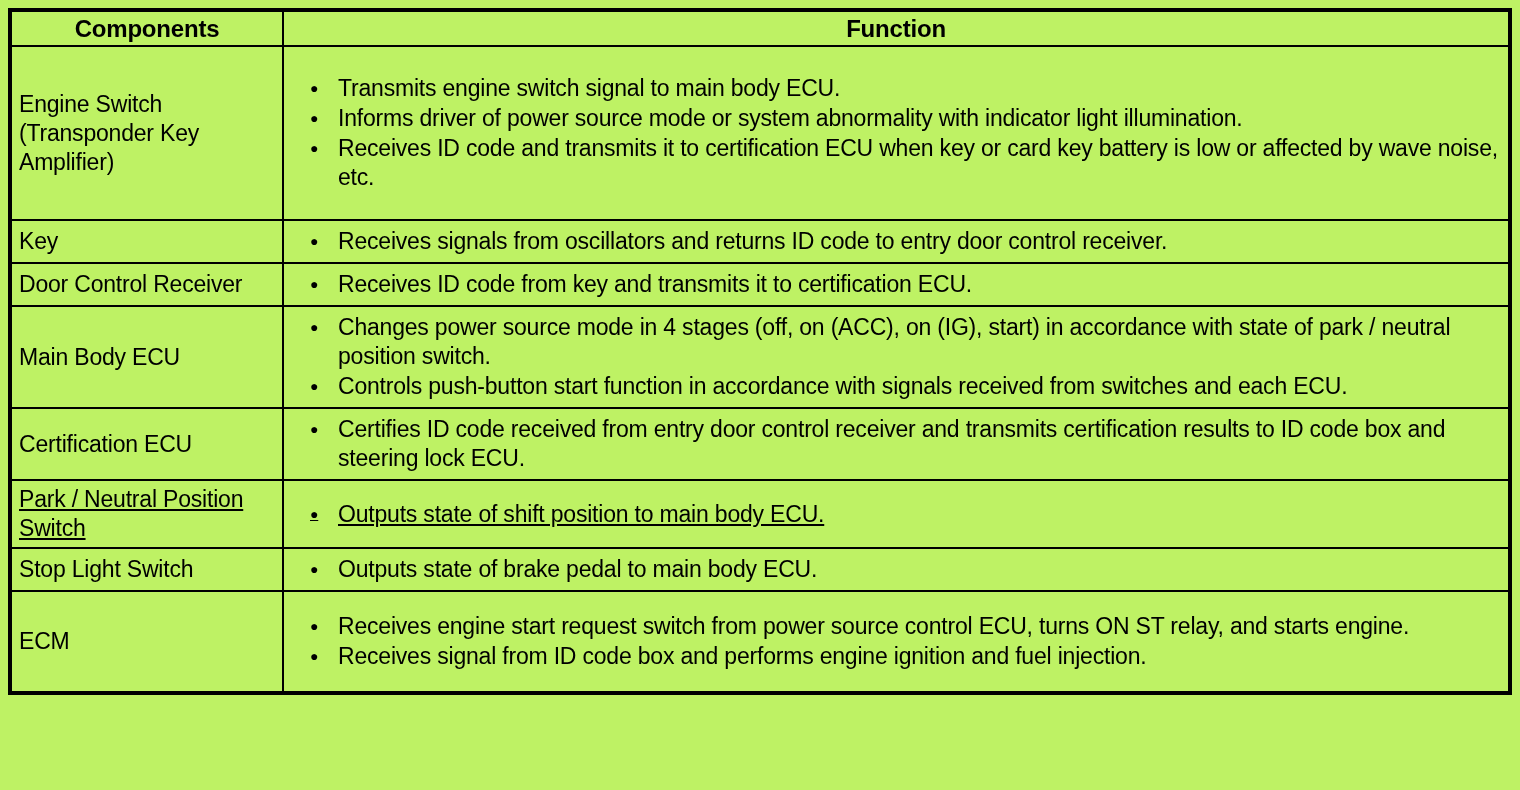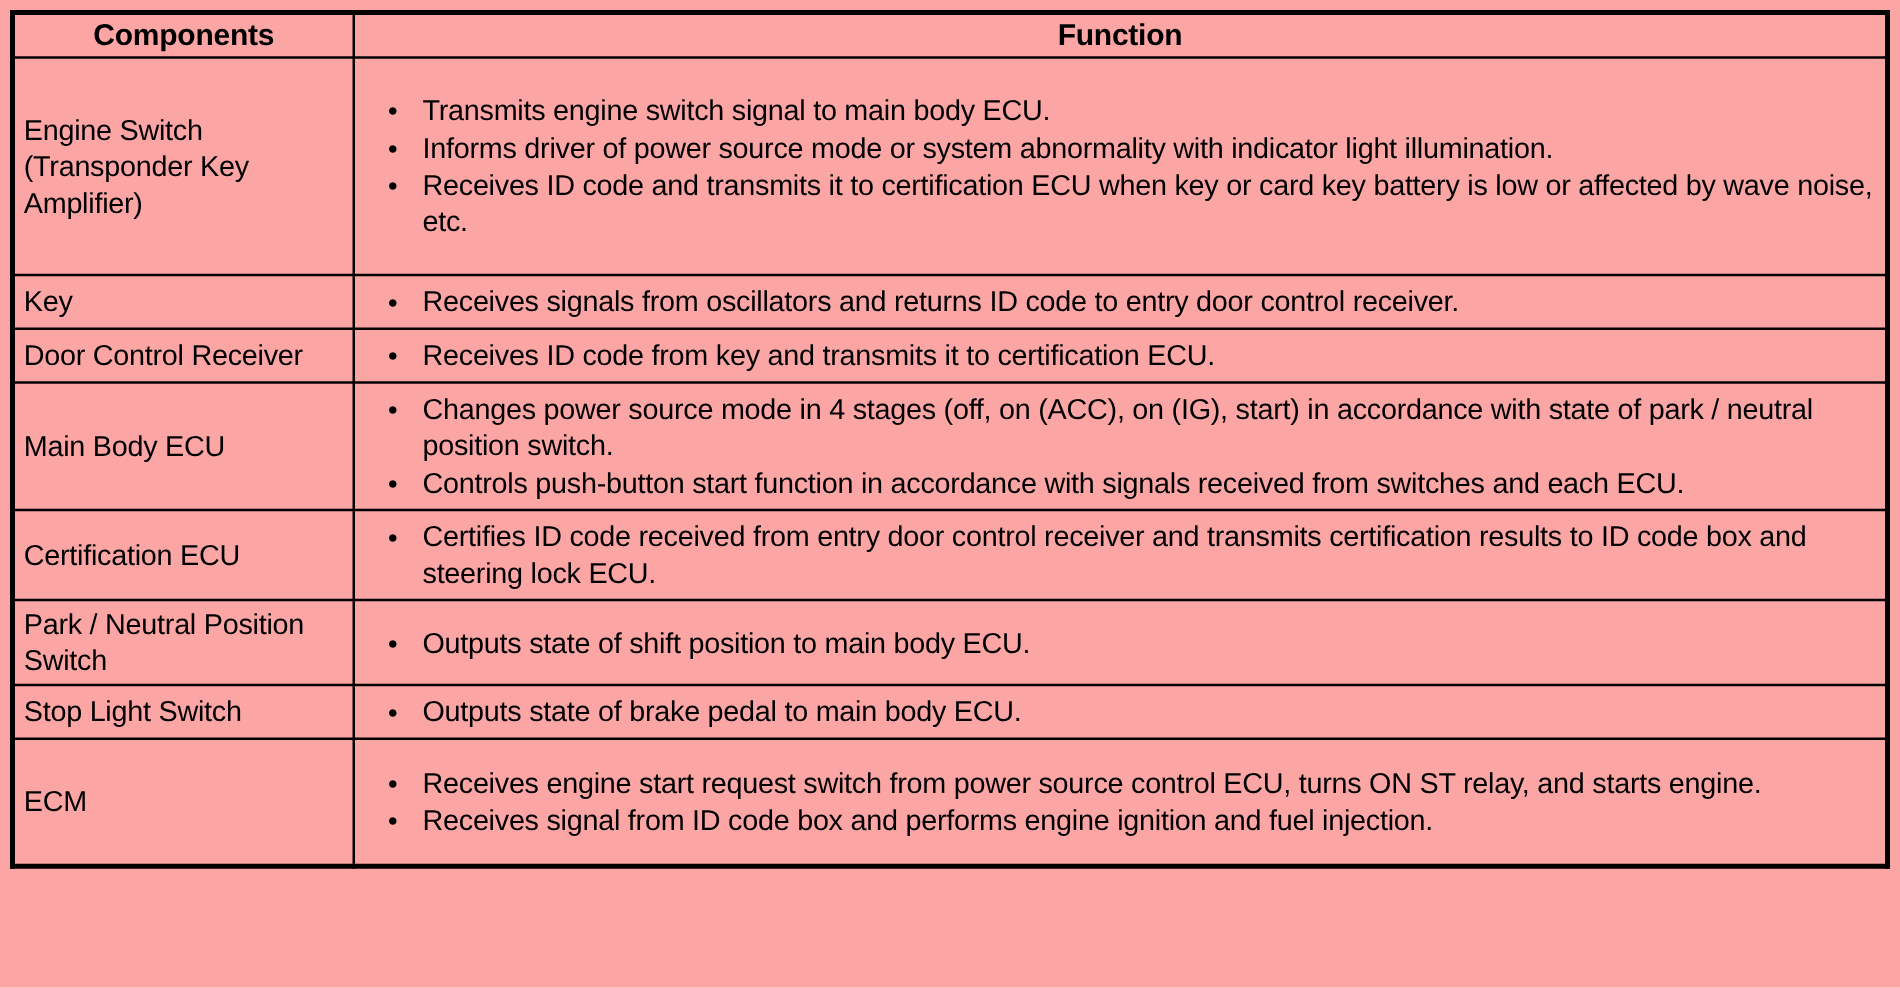--- a/index.html
+++ b/index.html
@@ -9,21 +9,21 @@
     background: #ffffff;
     color: #000000;
     font-family: "Liberation Sans", sans-serif;
     -webkit-font-smoothing: antialiased;
   }
   .sheet {
     box-sizing: border-box;
     width: 1520px;
     height: 790px;
     padding: 8px;
-    background: #fca5a5;
+    background: #bef264;
   }
   table.spec {
     border-collapse: collapse;
     width: 100%;
     table-layout: fixed;
     border: 4px solid #000000;
   }
   table.spec th,
   table.spec td {
     border: 2px solid #000000;
@@ -39,21 +39,21 @@
     border-bottom-width: 3px;
     padding: 2px 4px;
   }
   tr.h-hdr { height: 36px; }
   tr.h-r0 { height: 174px; }
   tr.h-r1 { height: 41px; }
   tr.h-r2 { height: 41px; }
   tr.h-r3 { height: 41px; }
   tr.h-r4 { height: 100px; }
   tr.h-r5 { height: 68px; }
-  tr.h-r6 { height: 56px; }
+  tr.h-r6 { height: 56px; text-decoration: underline; }
   tr.h-r7 { height: 41px; }
   tr.h-r8 { height: 71px; }
   tr.h-r9 { height: 102px; }
   td.comp {
     vertical-align: middle;
     text-align: left;
     font-size: 23px;
     line-height: 29px;
     letter-spacing: -0.2px;
     padding: 4px 4px 4px 7px;

